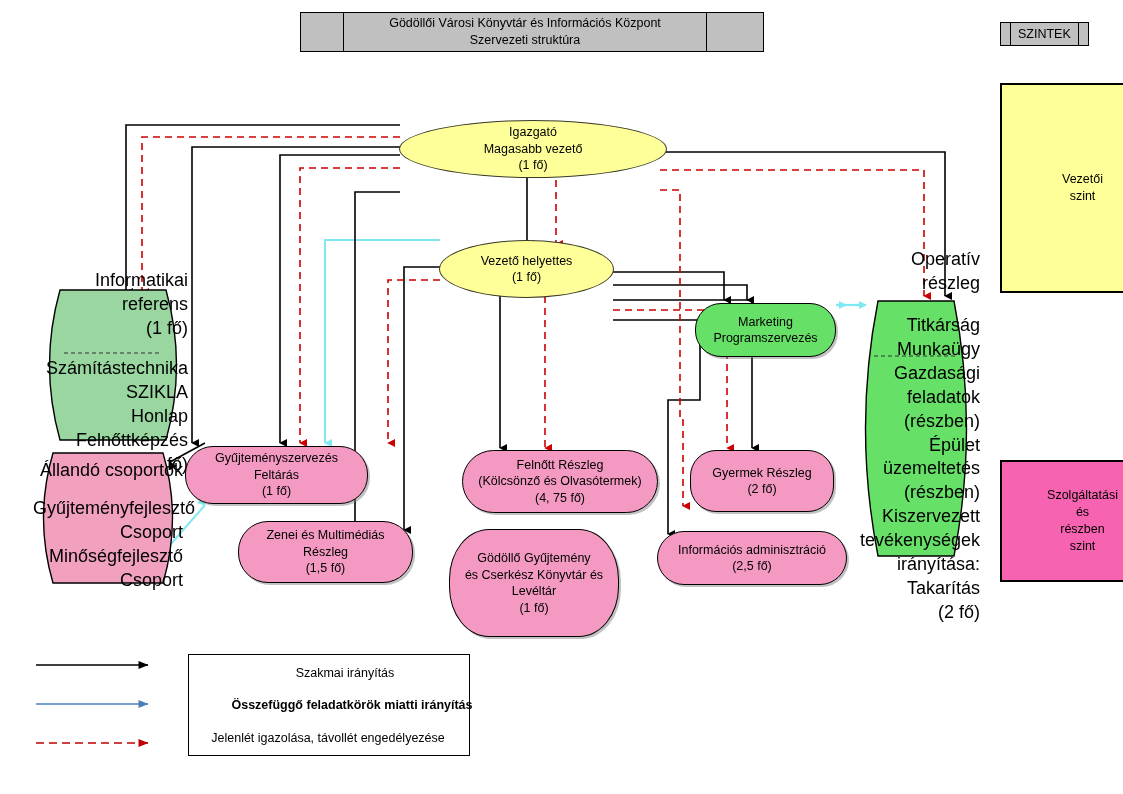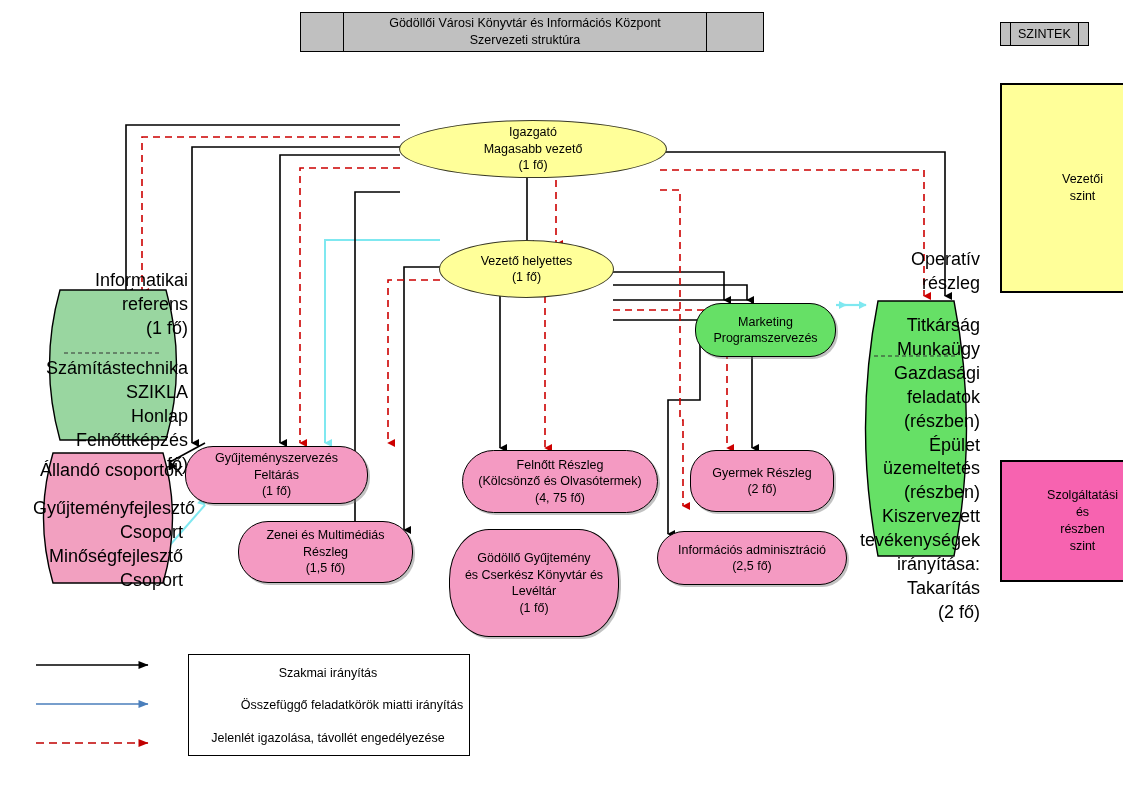--- a/index.html
+++ b/index.html
@@ -301,17 +301,17 @@
         <path d="M0.5,0.5 L10.5,4.5 L0.5,8.5 Z" fill="#c00000"></path>
       </marker>
     </defs>
     <line x1="6" y1="13" x2="118" y2="13" stroke="#000" stroke-width="1.7" marker-end="url(#lb)"></line>
     <line x1="6" y1="52" x2="118" y2="52" stroke="#4a7ebb" stroke-width="1.7" marker-end="url(#lbl)"></line>
     <line x1="6" y1="91" x2="118" y2="91" stroke="#c00000" stroke-width="1.7" stroke-dasharray="8,5" marker-end="url(#lr)"></line>
   </svg>
 
   <div class="legendbox" style="left:188px;top:654px;width:280px;height:100px;"></div>
 
-  <div class="legendrow" style="left:188px;top:666px;width:280px;text-align:center;">Szakmai irányítás</div>
-  <div class="legendrow" style="left:188px;top:698px;width:328px;text-align:center;">Összefüggő feladatkörök miatti irányítás</div>
+  <div class="legendrow" style="left:188px;top:666px;width:280px;text-align:center;padding-left:17px;">Szakmai irányítás</div>
+  <div class="legendrow" style="left:188px;top:698px;width:328px;text-align:center;font-weight:bold;">Összefüggő feladatkörök miatti irányítás</div>
   <div class="legendrow" style="left:188px;top:731px;width:280px;text-align:center;">Jelenlét igazolása, távollét engedélyezése</div>
 
 </div>
 
 </body></html>

